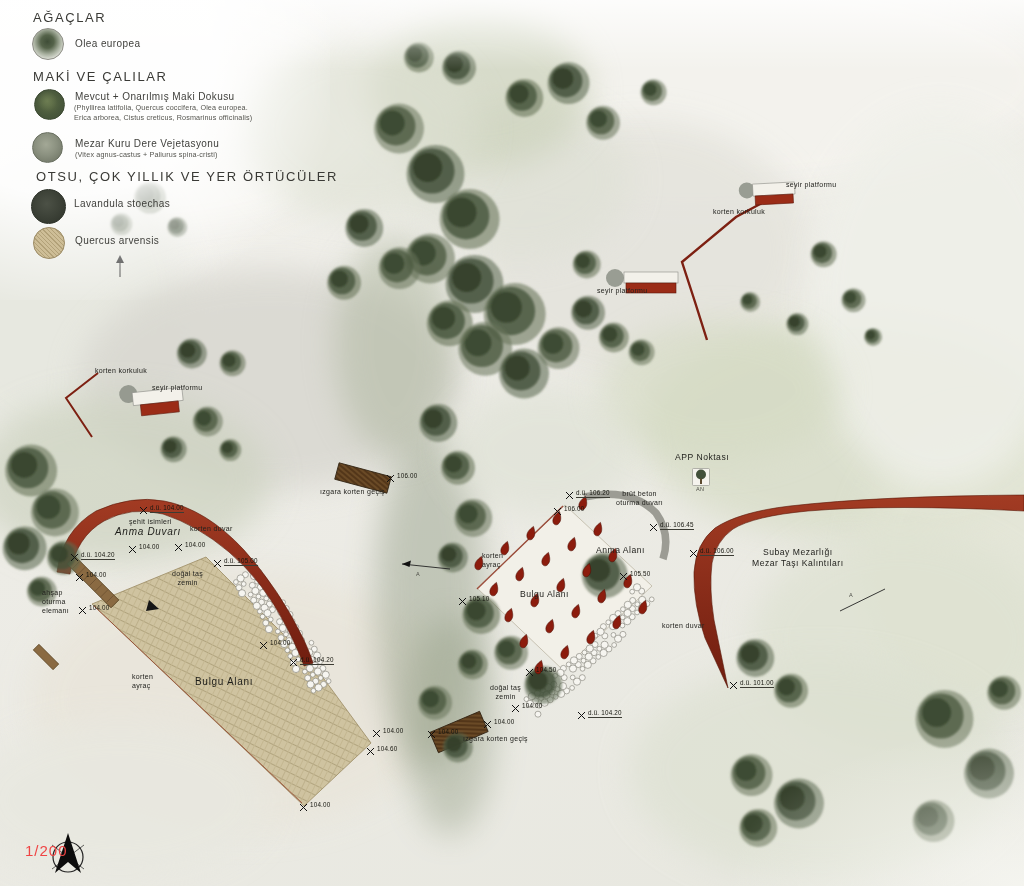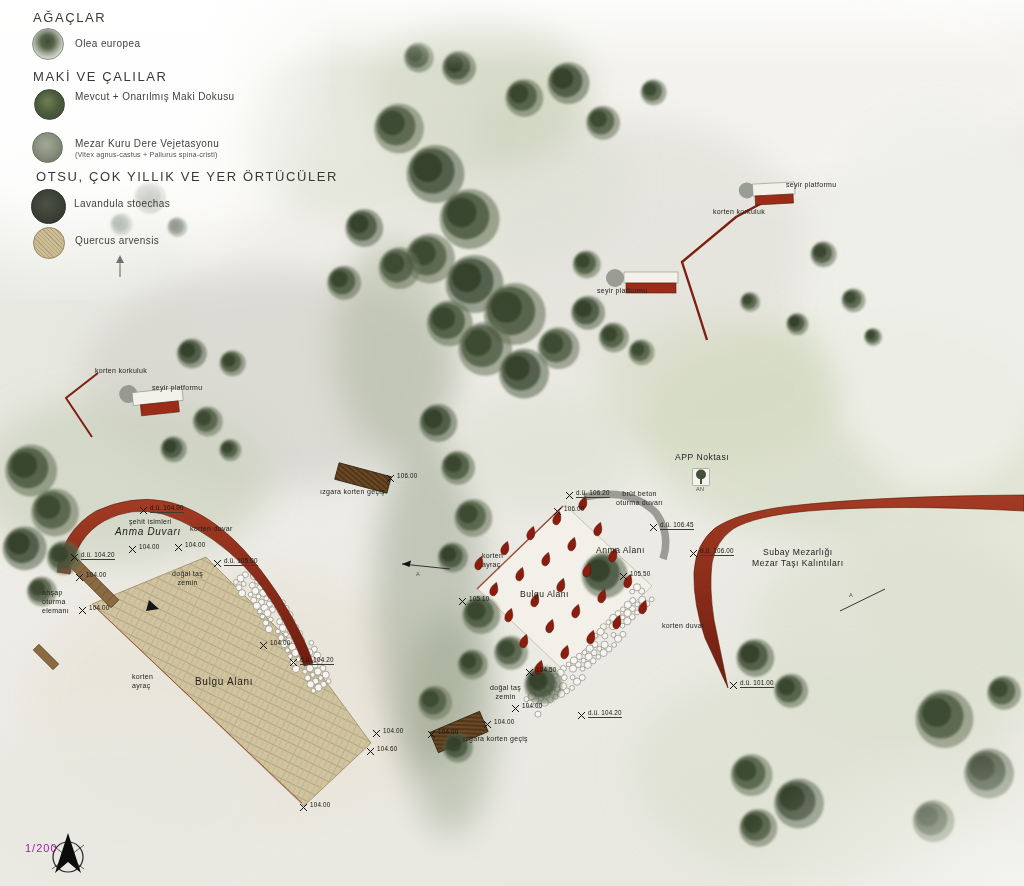--- a/index.html
+++ b/index.html
@@ -11,21 +11,21 @@
   #plan-svg{position:absolute;left:0;top:0;}
   .fade{position:absolute;pointer-events:none;}
   #fade-top{left:0;top:0;width:1024px;height:70px;background:linear-gradient(rgba(255,255,255,.8),rgba(255,255,255,0));}
   #fade-legend{left:0;top:0;width:330px;height:300px;background:radial-gradient(ellipse at 20% 20%,rgba(255,255,255,.9) 40%,rgba(255,255,255,0) 75%);}
   #fade-br{right:0;bottom:0;width:300px;height:160px;background:radial-gradient(ellipse at 100% 100%,rgba(250,250,246,.7),rgba(250,250,246,0) 70%);}
   #labels{position:absolute;left:0;top:0;width:1024px;height:886px;}
   .lb{position:absolute;font-size:7px;color:#23231f;letter-spacing:.3px;line-height:1.3;white-space:pre-line;}
   .lb.m{font-size:8.6px;letter-spacing:.5px;text-align:center;}
   .lb.l{font-size:10px;letter-spacing:.7px;color:#1d1d19;}
   .lb.xs{font-size:5.5px;color:#4c4c46;}
-  .lb.scale{font-size:11px;letter-spacing:1px;color:#a21caf;text-align:center;}
+  .lb.scale{font-size:15px;letter-spacing:1px;color:#ef4444;text-align:center;}
   .lb.ctr{text-align:center;}
   .mk{position:absolute;display:flex;align-items:flex-start;}
   .mk svg{flex:0 0 auto;}
   .mkt{font-size:6.3px;color:#16160f;margin-left:2px;transform:translateY(-2px);letter-spacing:.2px;white-space:nowrap;}
   .mkt.du{border-bottom:.5px solid #3c3c34;padding-bottom:.5px;}
   #legend{position:absolute;left:31px;top:8px;width:270px;height:262px;}
   .lg-head{position:absolute;font-size:13px;letter-spacing:1.6px;color:#3a3a36;white-space:nowrap;}
   .lg-lab{position:absolute;font-size:10px;color:#3f3f3b;letter-spacing:.4px;white-space:nowrap;}
   .lg-sub{position:absolute;font-size:7.2px;color:#54544e;width:192px;line-height:1.32;letter-spacing:.15px;}
   .sw{position:absolute;border-radius:50%;}
@@ -671,20 +671,21 @@
 <div id="fade-br" class="fade"></div>
 
 <div id="legend">
   <div class="lg-head" style="left:2px;top:2px">AĞAÇLAR</div>
   <span class="sw sw-tree" style="left:1px;top:20px"></span>
   <div class="lg-lab" style="left:44px;top:30px">Olea europea</div>
 
   <div class="lg-head" style="left:2px;top:61px">MAKİ VE ÇALILAR</div>
   <span class="sw sw-maki" style="left:3px;top:81px"></span>
   <div class="lg-lab" style="left:44px;top:83px">Mevcut + Onarılmış Maki Dokusu</div>
+  <div class="lg-sub" style="left:43px;top:95px">(Phyllirea latifolia, Quercus coccifera, Olea europea. Erica arborea, Cistus creticus, Rosmarinus officinalis)</div>
 
   <span class="sw sw-dere" style="left:1px;top:124px"></span>
   <div class="lg-lab" style="left:44px;top:130px">Mezar Kuru Dere Vejetasyonu</div>
   <div class="lg-sub" style="left:44px;top:142px">(Vitex agnus-castus + Paliurus spina-cristi)</div>
 
   <div class="lg-head" style="left:5px;top:161px">OTSU, ÇOK YILLIK VE YER ÖRTÜCÜLER</div>
   <span class="sw sw-lav" style="left:0px;top:181px"></span>
   <div class="lg-lab" style="left:43px;top:190px">Lavandula stoechas</div>
   <span class="sw sw-sin" style="left:2px;top:219px"></span>
   <div class="lg-lab" style="left:44px;top:227px">Quercus arvensis</div>

